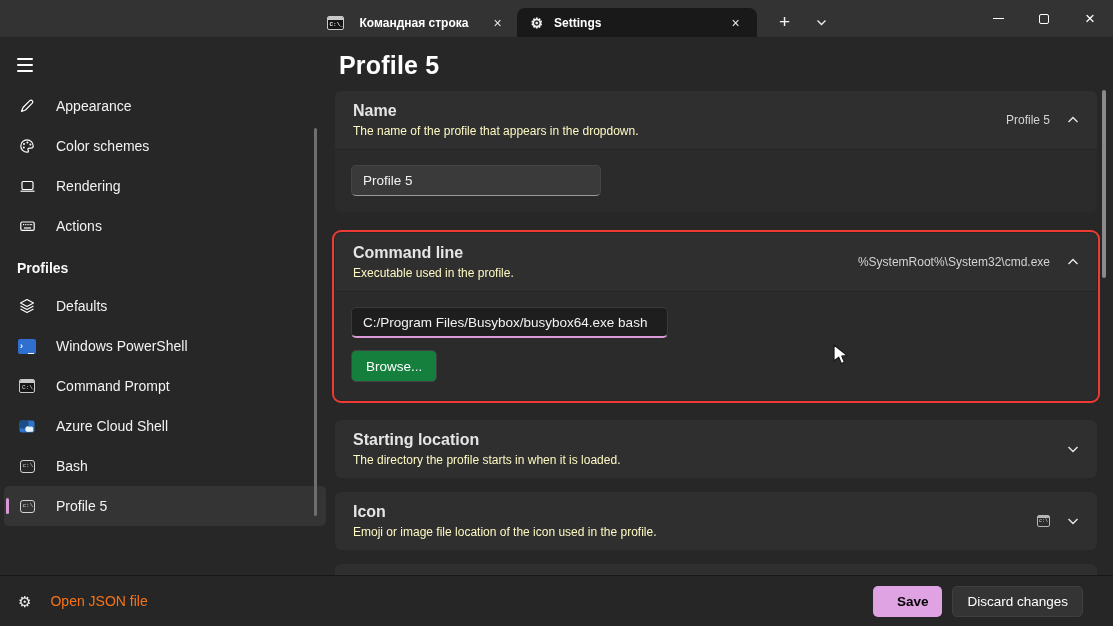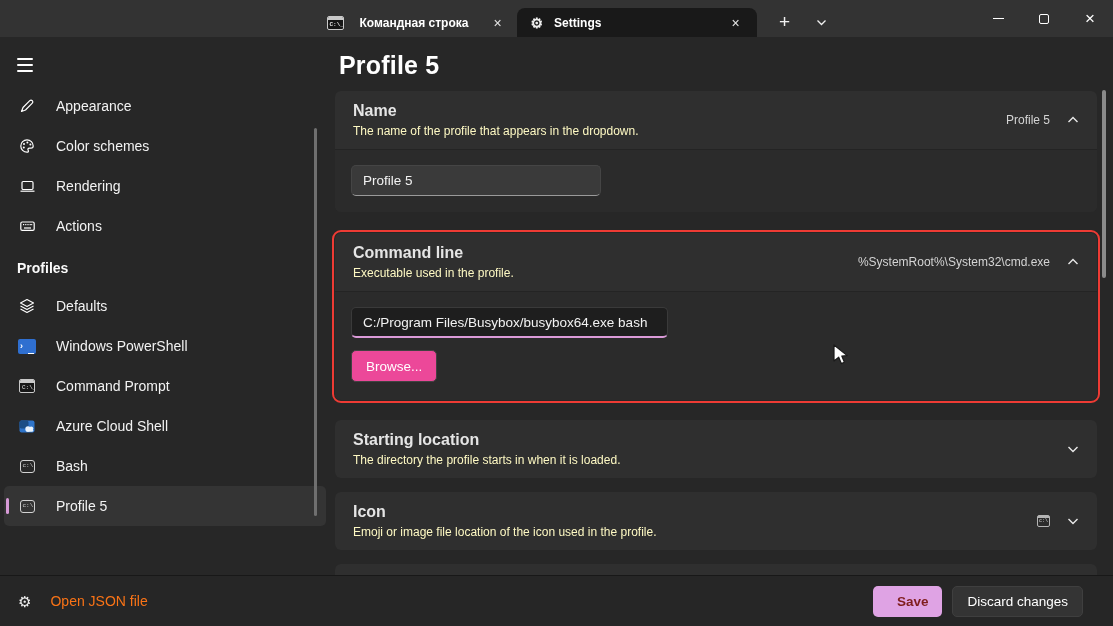--- a/index.html
+++ b/index.html
@@ -100,21 +100,21 @@
   
   .footer {
     position:absolute; left:0; right:0; bottom:0; height:51px;
     background:#262626; border-top:1px solid rgba(0,0,0,.35);
     display:flex; align-items:center; padding:0 30px 0 12px;
   }
   .openjson { display:flex; align-items:center; gap:19px; padding:6px 6px; border-radius:4px; }
   .openjson .lbl { font-size:14px; color:#f97316; }
   .footer-actions { margin-left:auto; display:flex; gap:10px; }
   .btn { border:none; border-radius:5px; font-family:inherit; font-size:13.5px; padding:0 14px; height:31px; }
-  .btn-save { background:#dfa3e4; color:#7f1d1d; font-weight:600;padding-left:24px; }
+  .btn-save { background:#dfa3e4; color:#000000; font-weight:600;padding-left:24px; }
   .btn-discard { background:#343434; color:#ffffff; border:1px solid #3f3f3f; }
 
   
   .content { position:absolute; left:330px; right:0; top:37px; bottom:51px; overflow:hidden; padding:0 16px 0 5px; }
   .page-title { font-size:25px; font-weight:700; color:#ffffff; margin:14px 0 11px 4px; letter-spacing:.2px; }
 
   .card { background:#2f2f2f; border-radius:6px; margin-bottom:14px; }
   .card.red-highlight { outline:2px solid #ee3b34; outline-offset:1px; margin-top:21px; margin-bottom:20px; }
   .card-header { display:flex; align-items:center; padding:8px 18px; min-height:58px; }
   .card-titles { flex:1; min-width:0; }
@@ -128,21 +128,21 @@
 
   .textbox {
     display:block; background:#3a3a3a; border:1px solid #454545; border-bottom:1px solid #9a9a9a;
     border-radius:5px; height:31px; padding:0 11px; font-size:13.5px; color:#f2f2f2;
     font-family:inherit; width:250px; outline:none;
   }
   .textbox.focused {
     background:#1e1e1e; border:1px solid #3a3a3a; border-bottom:2px solid #da9ad8; width:317px;
   }
   .btn-browse {
-    margin-top:12px; background:#ec4899; border:1px solid #424242; border-radius:5px;
+    margin-top:12px; background:#15803d; border:1px solid #424242; border-radius:5px;
     color:#ffffff; font-size:13.5px; height:32px; padding:0 14px; font-family:inherit;
   }
   .mini-cmd { width:13px; height:12px; border:1px solid #b5b5b5; border-radius:2px;
     background:#2c2c2c; position:relative; flex:none; }
   .mini-cmd .bar { position:absolute; top:0; left:0; right:0; height:2px; background:#b5b5b5; }
   .mini-cmd .prompt { position:absolute; left:1px; top:2px; font-size:5px; color:#d8d8d8;
     font-family:"Liberation Mono", monospace; }
 
   .ct-scrollbar { position:absolute; right:7px; top:53px; width:4px; height:188px; background:#8a8a8a; border-radius:2px; }
 

